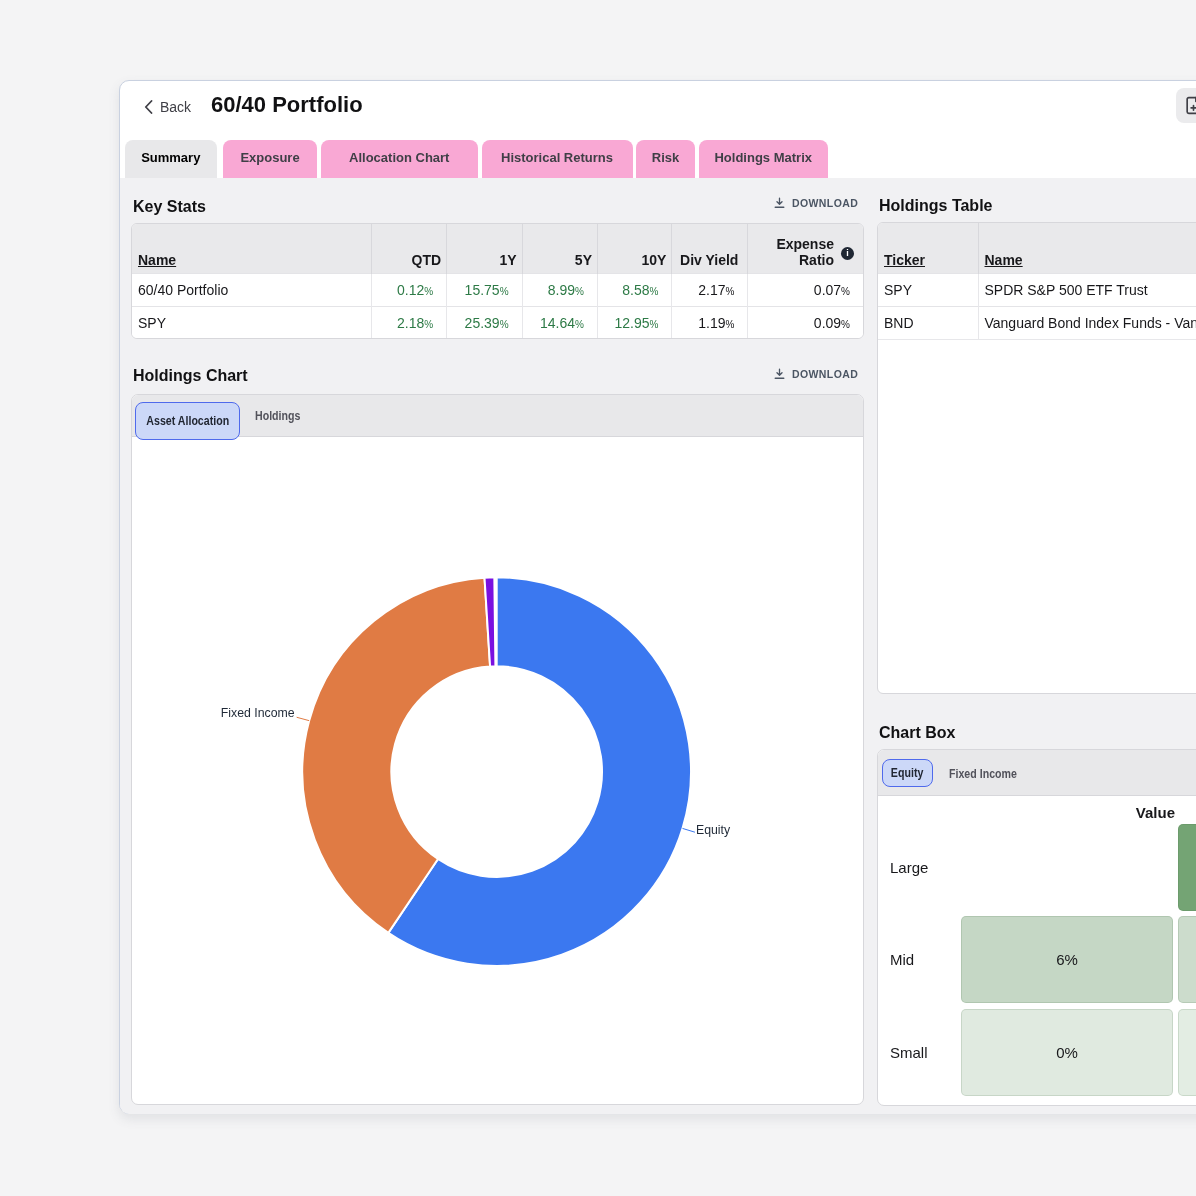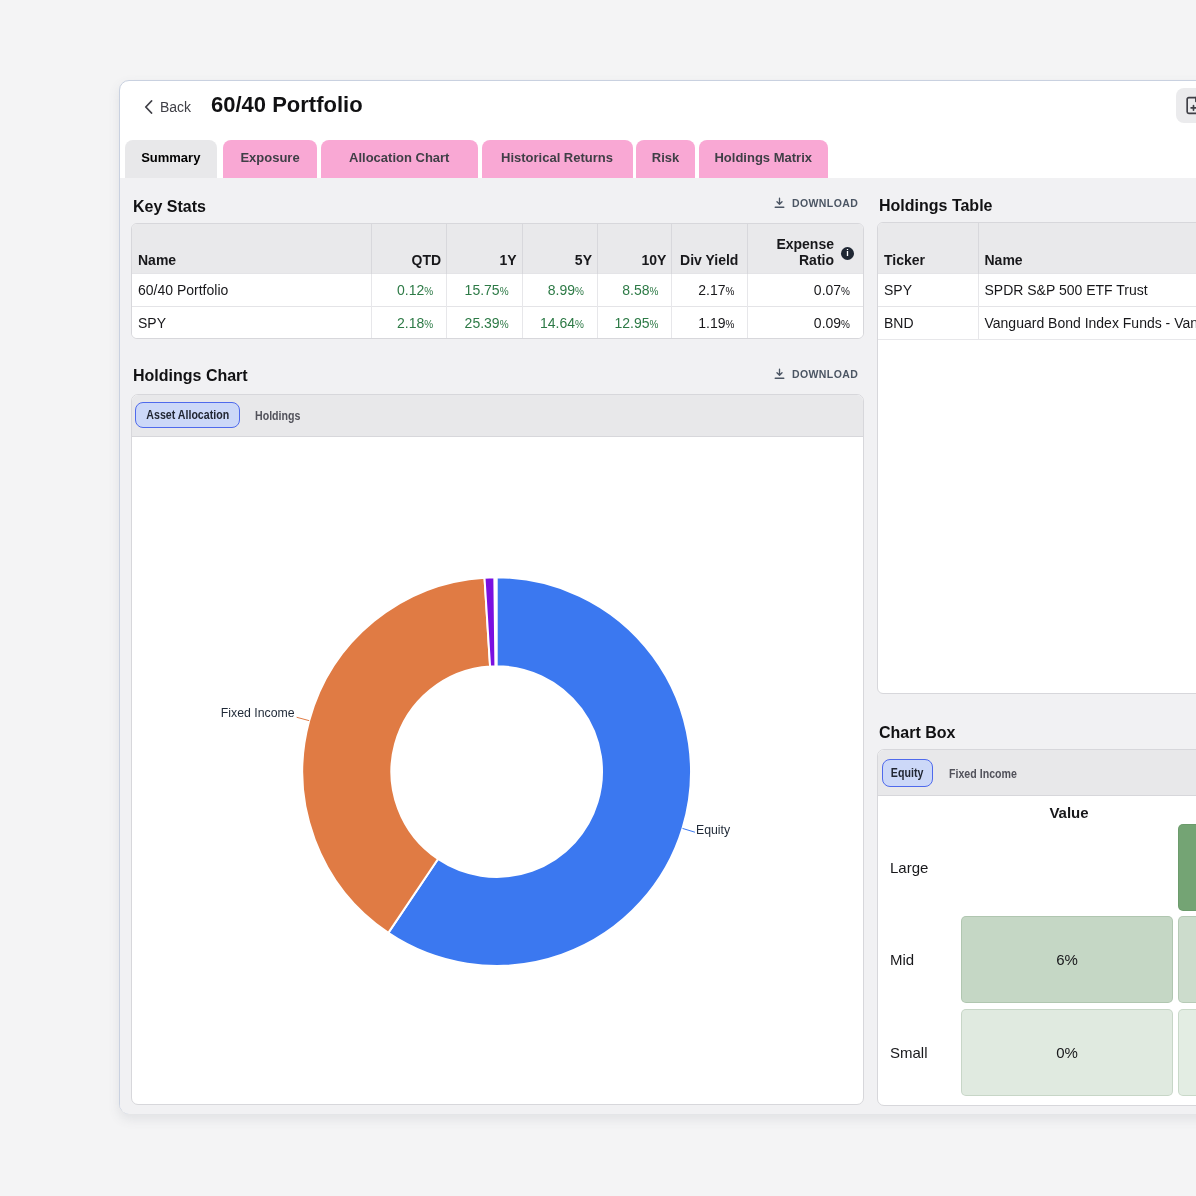--- a/index.html
+++ b/index.html
@@ -33,21 +33,21 @@
 
 .sechead { position:absolute; font-size:16px; font-weight:700; color:#111113; }
 .dl { position:absolute; display:flex; align-items:center; gap:7px; font-size:10.5px; font-weight:700; color:#4b5563; letter-spacing:0.4px; }
 
 .kstable { position:absolute; left:11px; top:142px; width:733px; height:116px;
   background:#fff; border:1px solid #d7d7db; border-radius:6px; overflow:hidden; }
 table { border-collapse:collapse; width:100%; }
 .kstable th, .htab th { border-right:1px solid #d8d8dc; } .kstable td, .htab td { border-right:1px solid #e7e7ea; } .htab tr:last-child td { border-bottom:1px solid #e7e7ea; }
 .kstable th:last-child, .kstable td:last-child { border-right:none;padding-left:28px; }
 th { background:#e9e9eb; font-size:14px; font-weight:700; color:#18181b; text-align:right; vertical-align:bottom; padding:6px 5px 5px 6px; height:49px; }
-th.nm { text-align:left; padding-left:6px; }
+th.nm { text-align:left; padding-left:6px;text-decoration:underline; }
 td { background:#fff; font-size:14px; color:#18181b; text-align:right; padding:0 13px 0 6px; height:33px; border-top:1px solid #e4e4e7; }
 td.nm { text-align:left; padding-left:6px; }
 .grn { color:#2d7a46; }
 .pct { font-size:10px; }
 
 .chartbox { position:absolute; left:11px; top:313px; width:733px; height:711px;
   background:#fff; border:1px solid #d7d7db; border-radius:7px; }
 .stripe { position:absolute; left:0; top:0; right:0; height:42px; background:#e8e8ea; border-radius:6px 6px 0 0; border-bottom:1px solid #d7d7db; }
 .chip { position:absolute; font-size:12.5px; font-weight:700; color:#52525b; white-space:nowrap; }
 .chipin { display:inline-block; transform:scaleX(0.85); transform-origin:left center; }
@@ -139,21 +139,21 @@
   <div class="sechead" style="left:13px; top:286px;">Holdings Chart</div>
   <div class="dl" style="left:654px; top:287px;">
     <svg width="11" height="12" viewBox="0 0 14 15" fill="none" stroke="#4b5563" stroke-width="1.7" stroke-linecap="round" stroke-linejoin="round">
         <path d="M7 1.5v7.5M3.8 5.8 7 9 10.2 5.8"></path>
         <path d="M1.6 12.8h10.8" stroke-width="1.9"></path>
       </svg>
     DOWNLOAD
   </div>
   <div class="chartbox">
     <div class="stripe">
-      <span class="chip active ctr" style="left:3px; top:7px; width:105px; height:26px;">
+      <span class="chip active ctr" style="left:3px; top:7px; width:105px; height:38px;">
           <span class="chipin">Asset Allocation</span>
         </span>
       <span class="chip" style="left:123px; top:14px;"><span class="chipin">Holdings</span></span>
     </div>
     <svg width="731" height="668" viewBox="0 0 731 668" style="position:absolute; left:0; top:43px;">
 
       <g>
       <path d="M364.70 139.30 A194.3 194.3 0 1 1 256.33 494.87 L305.97 421.00 A105.3 105.3 0 1 0 364.70 228.30 Z" fill="#3b78f0" stroke="#fff" stroke-width="2"></path>
       <path d="M256.33 494.87 A194.3 194.3 0 0 1 352.50 139.68 L358.09 228.51 A105.3 105.3 0 0 0 305.97 421.00 Z" fill="#e07b44" stroke="#fff" stroke-width="2"></path>
       <path d="M352.50 139.68 A194.3 194.3 0 0 1 362.33 139.31 L363.41 228.31 A105.3 105.3 0 0 0 358.09 228.51 Z" fill="#7a10e0" stroke="#fff" stroke-width="2"></path>
@@ -187,21 +187,21 @@
 
   <div class="sechead" style="left:759px; top:643px;">Chart Box</div>
   <div class="stylebox">
     <div class="stripe" style="height:46px;">
       <span class="chip active ctr" style="left:4px; top:9px; width:51px; height:28px;">
           <span class="chipin">Equity</span>
         </span>
       <span class="chip" style="left:71px; top:17px;"><span class="chipin">Fixed Income</span></span>
     </div>
     <div class="sgrid">
-      <div style="position:absolute;left:85px;top:8px;width:212px;text-align:center;font-size:15px;font-weight:700;color:#18181b;">Value</div>
+      <div style="position:absolute;left:85px;top:8px;width:212px;text-align:right;font-size:15px;font-weight:700;color:#18181b;">Value</div>
       <div class="rowlab" style="top:28px;">Large</div>
       <div class="rowlab" style="top:120px;">Mid</div>
       <div class="rowlab" style="top:213px;">Small</div>
 
       <div class="cell" style="left:83px; top:120px; background:#c5d7c5;">6%</div>
       <div class="cell" style="left:83px; top:213px; background:#e0eae0;">0%</div>
       <div class="cell" style="left:300px; top:28px; background:#74a474;">35%</div>
       <div class="cell" style="left:300px; top:120px; background:#ccdccc;">4%</div>
       <div class="cell" style="left:300px; top:213px; background:#e3ede3;">0%</div>
     </div>

